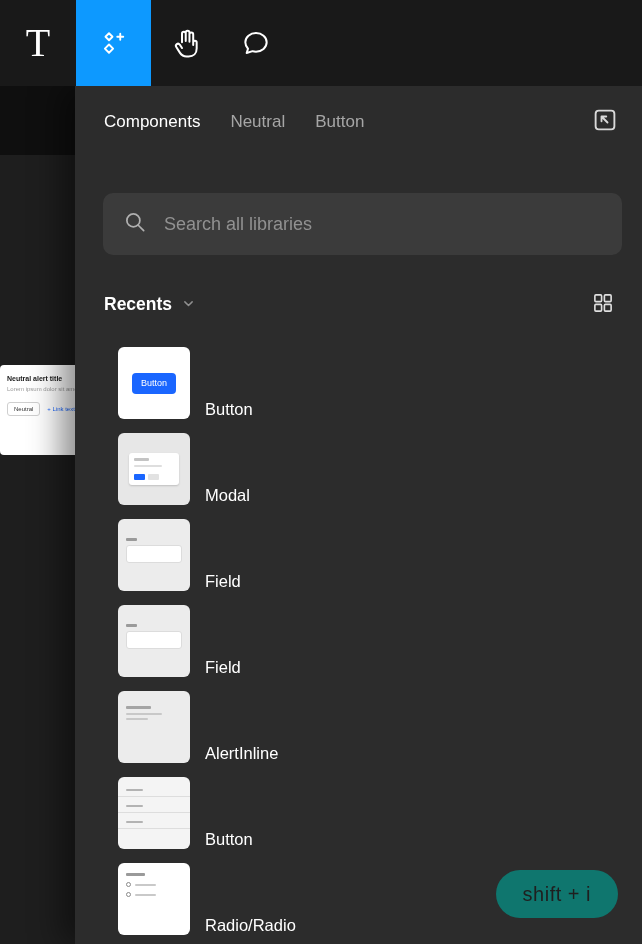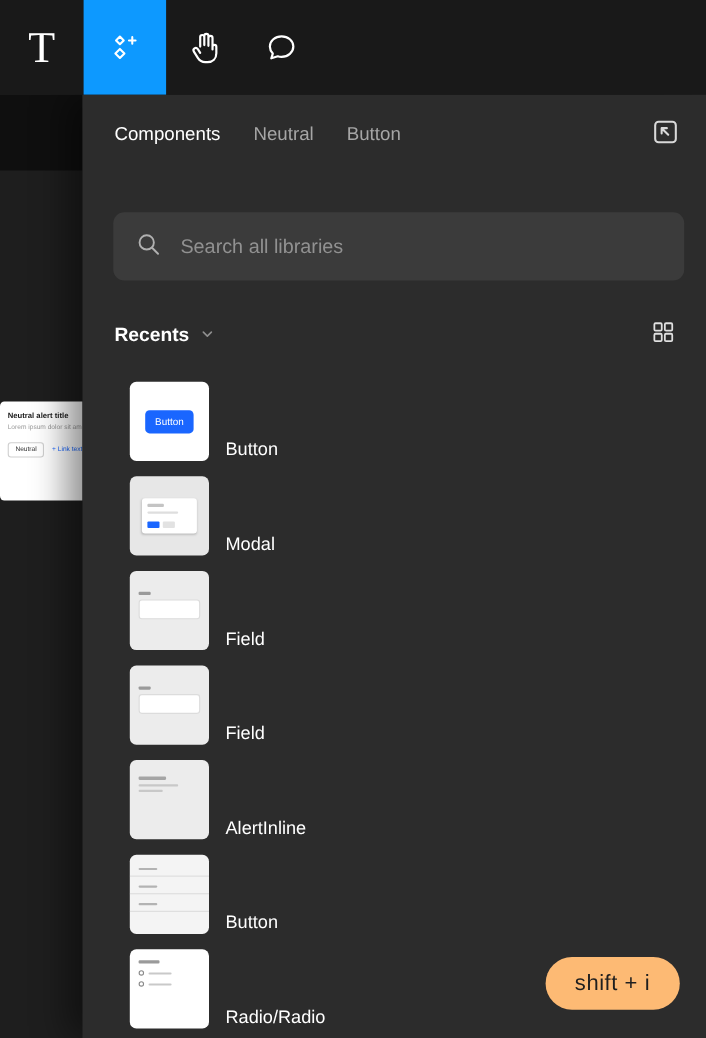--- a/index.html
+++ b/index.html
@@ -131,21 +131,21 @@
   .gr-title { position:absolute; left:8px; top:10px; width:19px; height:2.5px; background:#9a9a9a; border-radius:1px; }
   .gr-dot {
     position:absolute; left:8px; width:5px; height:5px; border:1px solid #8a8a8a;
     border-radius:50%;
   }
   .gr-bar { position:absolute; left:17px; width:21px; height:2px; background:#c9c9c9; border-radius:1px; }
 
   
   .hint-pill {
     position:absolute; right:24px; bottom:26px; height:48px;
-    padding:16px 27px; background:#fdba74; border-radius:26px;
+    padding:16px 27px; background:#0f766e; border-radius:26px;
     display:flex; align-items:center; z-index:6;
     font-size:20px; color:#1f1f1f; letter-spacing:.5px;
   }
 </style>
 </head>
 <body>
 
 <div class="toolbar">
   <div class="tool tool--text">
     <span class="glyph">T</span>

